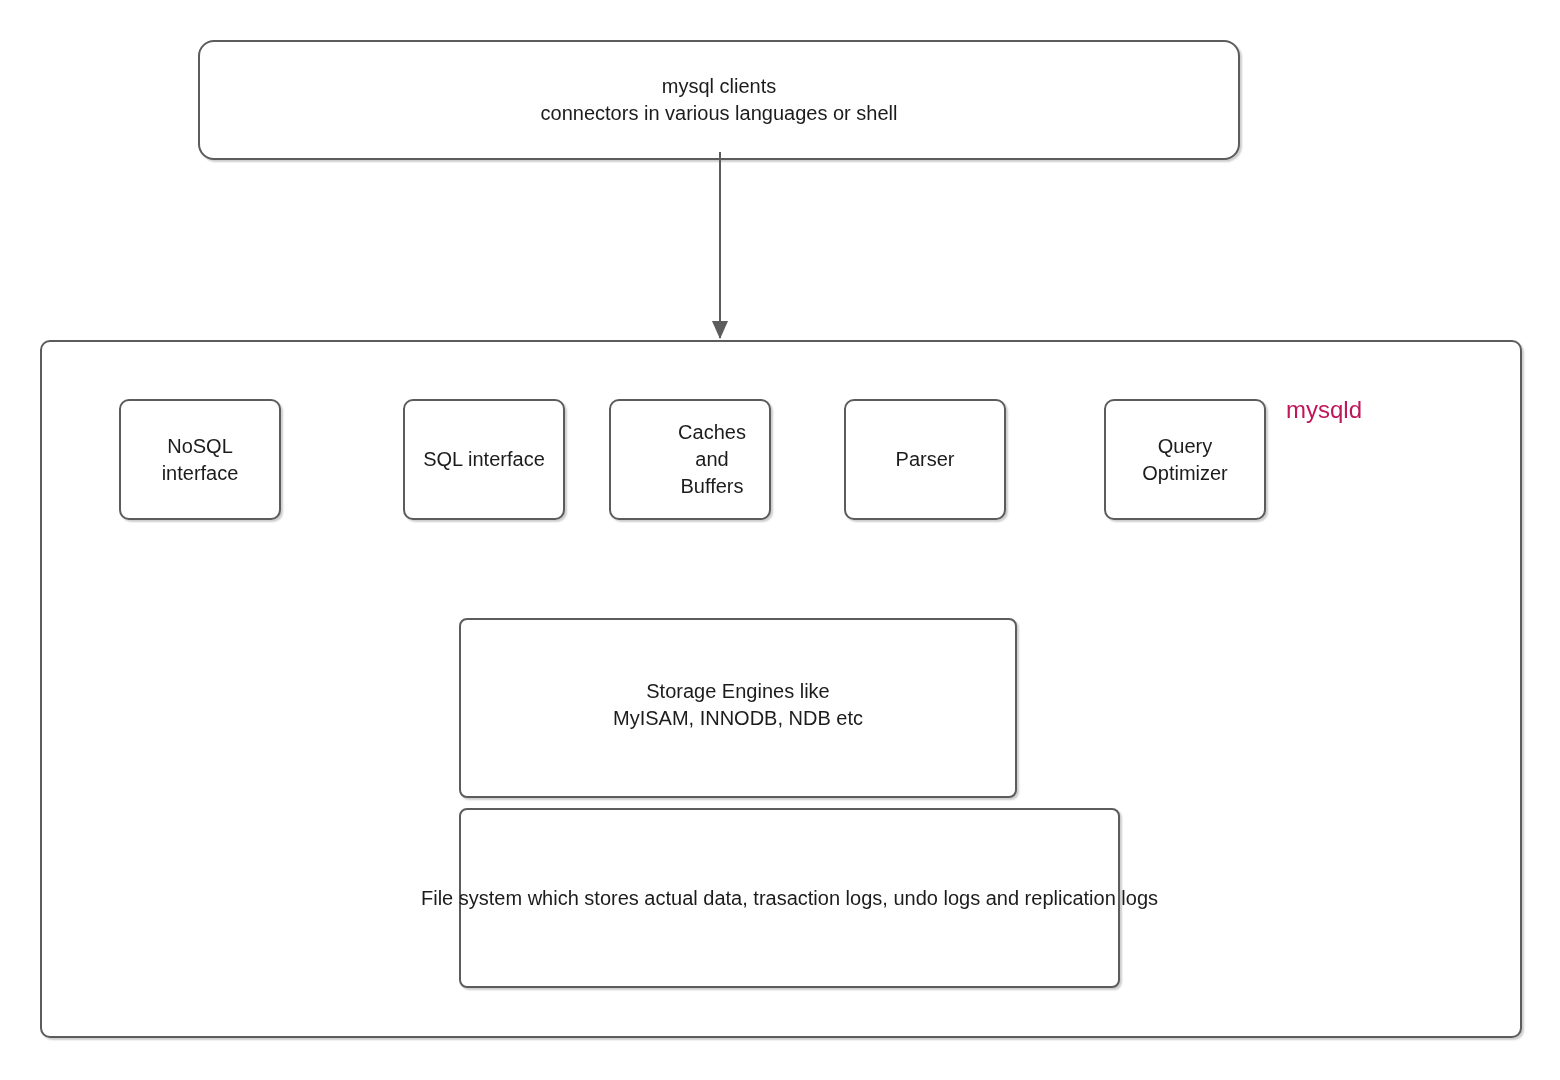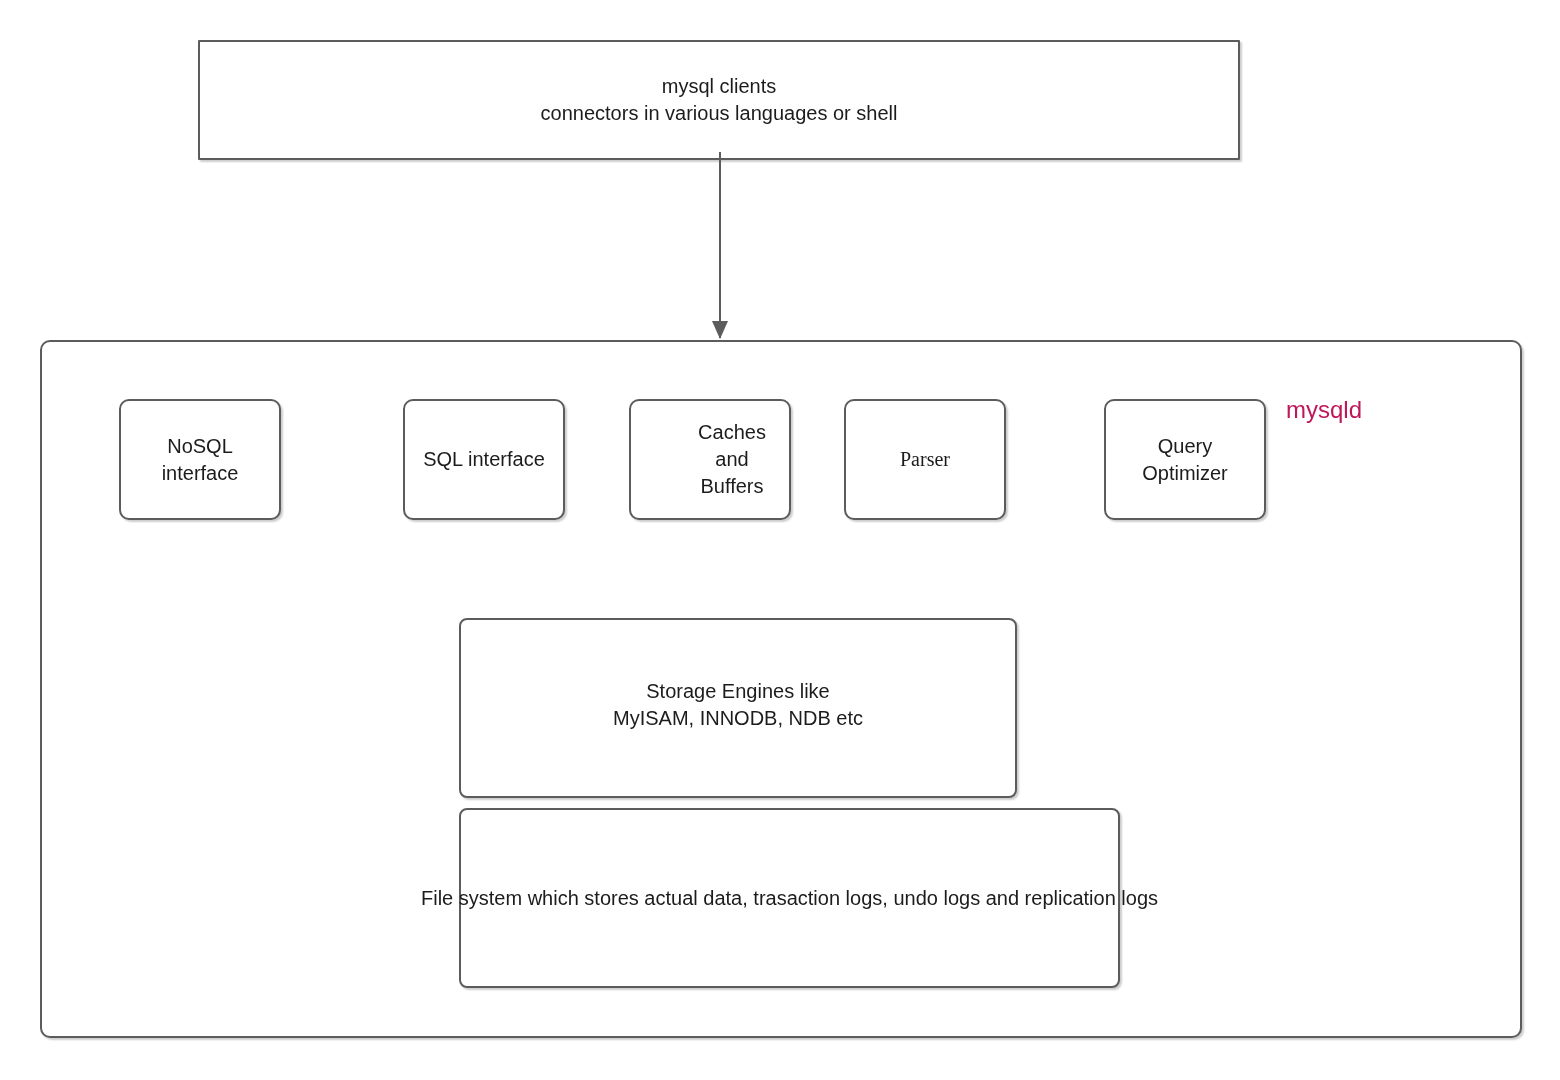--- a/index.html
+++ b/index.html
@@ -45,21 +45,21 @@
     white-space: pre-line;
     padding: 0 6px;
   }
 
   
   #clients-box {
     left: 198px;
     top: 40px;
     width: 1042px;
     height: 120px;
-    border-radius: 1px;
+    border-radius: 16px;
   }
 
   
   #mysqld-container {
     position: absolute;
     left: 40px;
     top: 340px;
     width: 1482px;
     height: 698px;
     box-sizing: border-box;
@@ -79,22 +79,22 @@
   }
 
   
   .component-box {
     top: 399px;
     width: 162px;
     height: 121px;
   }
   #node-nosql-interface   { left: 119px; }
   #node-sql-interface     { left: 380px; margin-left: 23px; }
-  #node-caches-buffers    { left: 629px; padding-left: 44px; }
-  #node-parser            { left: 844px; font-family: Liberation Serif, serif; }
+  #node-caches-buffers    { left: 609px; padding-left: 44px; }
+  #node-parser            { left: 844px; }
   #node-query-optimizer   { left: 1104px; }
 
   
   #node-storage-engines {
     left: 459px;
     top: 618px;
     width: 558px;
     height: 180px;
     border-radius: 8px;
     align-items: flex-start;

